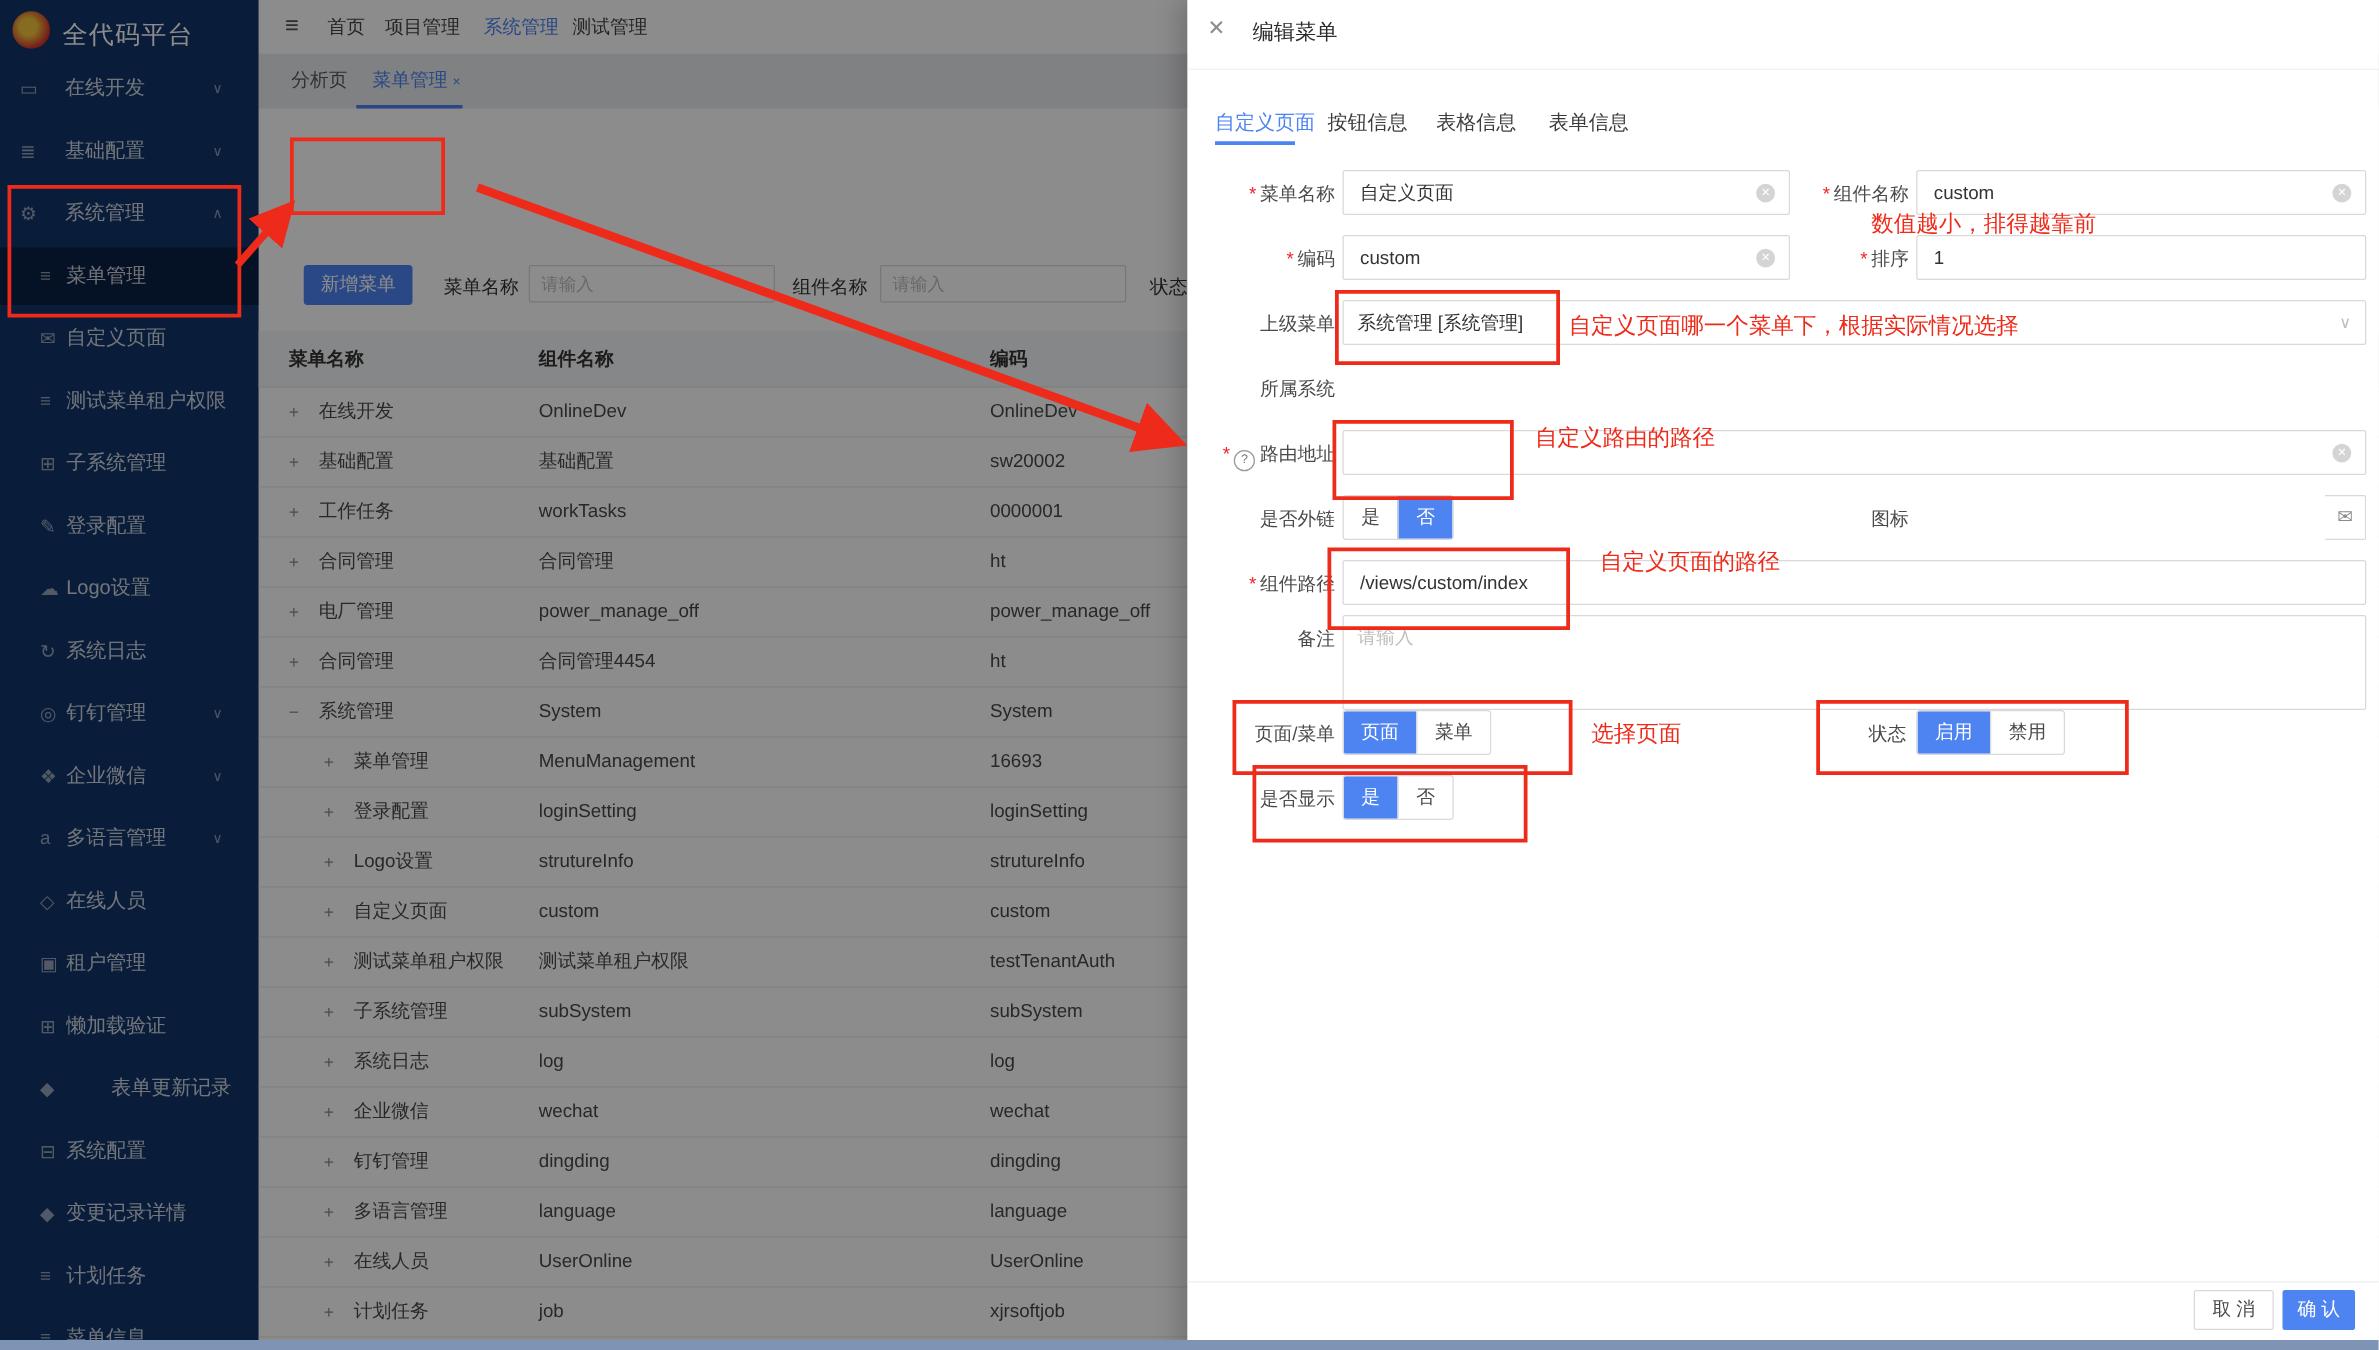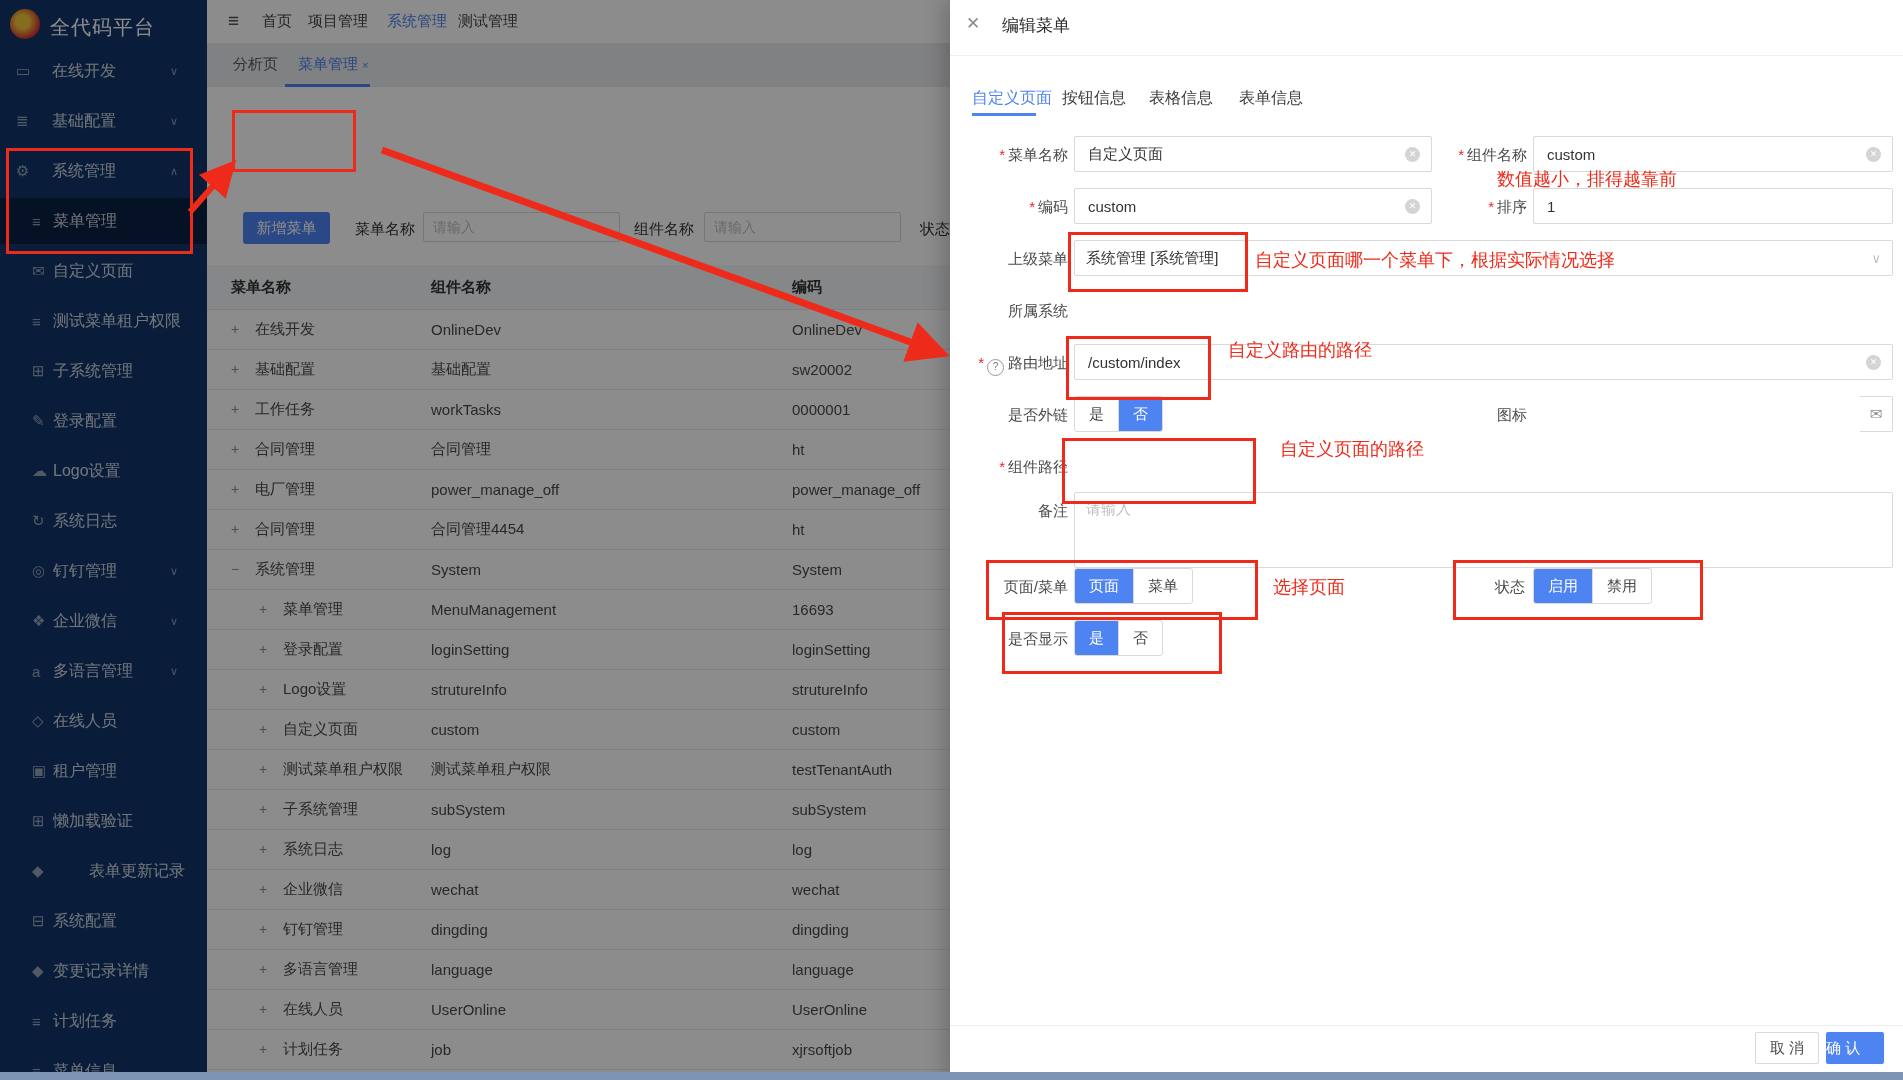--- a/index.html
+++ b/index.html
@@ -72,21 +72,21 @@
   .seg span.sel{background:var(--primary);color:#fff}
   .f-textarea{position:absolute;border:1px solid var(--border);border-radius:2px;box-sizing:border-box;
       padding:7px 11px;font-size:15px;font-family:inherit;color:#333;resize:none}
   .f-textarea::placeholder{color:#bfbfbf}
   .mail-btn{position:absolute;width:33px;height:36px;border:1px solid var(--border);border-left:none;
       border-radius:0 2px 2px 0;box-sizing:border-box;text-align:center;line-height:34px;font-size:15px;color:#8c8c8c;background:#fff}
   .dw-footer-line{left:0;top:1025px;width:953px;height:1px;background:#ededed}
   .btn-cancel{left:805px;top:1032px;width:64px;height:32px;border:1px solid var(--border);border-radius:2px;
       background:#fff;color:#4a4a4a;font-size:15px;text-align:center;line-height:30px;box-sizing:border-box}
   .btn-confirm{left:876px;top:1032px;width:58px;height:32px;border-radius:2px;background:var(--primary);
-      color:#fff;font-size:15px;line-height:32px}
+      color:#fff;font-size:15px;text-align:center;line-height:32px}
   .red-box{position:absolute;border:3px solid var(--red);z-index:100;pointer-events:none}
   .red-text{position:absolute;color:var(--red);font-size:18px;white-space:nowrap;z-index:100;pointer-events:none}
   #arrow-svg{position:absolute;left:0;top:0;width:1903px;height:1080px;z-index:100;pointer-events:none}
   #bottom-strip{left:0;top:1072px;width:1903px;height:8px;background:#7e94b4;z-index:60}
 </style>
 </head>
 <body>
 
 <div id="sidebar" class="abs">
   <div class="abs logo-circle"></div>
@@ -379,36 +379,38 @@
     <span>系统管理 [系统管理]</span>
     <span class="chev-down">∨</span>
     </div>
 
   <div class="f-label" style="left:0;width:118px;top:302px">
     <span>所属系统</span></div>
 
   <div class="f-label" style="left:0;width:118px;top:354px">
     <span class="req">*</span><span class="qicon">?</span><span>路由地址</span></div>
   <div class="f-field" style="left:124px;top:344px;width:819px">
-    <input value="/custom/index" style="">
     <span class="clear-ic">✕</span>
     </div>
 
   <div class="f-label" style="left:0;width:118px;top:406px">
     <span>是否外链</span></div>
   <div class="seg" style="left:124px;top:396px">
     <span>是</span>
     <span class="sel">否</span>
     </div>
   <div class="f-label" style="left:460px;width:117px;top:406px">
     <span>图标</span></div>
   <div class="mail-btn" style="left:910px;top:396px">✉</div>
 
   <div class="f-label" style="left:0;width:118px;top:458px">
     <span class="req">*</span><span>组件路径</span></div>
+  <div class="f-field" style="left:124px;top:448px;width:819px">
+    <input value="/views/custom/index" style="">
+    </div>
 
   <div class="f-label" style="left:0;width:118px;top:502px">
     <span>备注</span></div>
   <textarea class="f-textarea" style="left: 124px; top: 492px; width: 819px; height: 76px;" placeholder="请输入"></textarea>
 
   <div class="f-label" style="left:0;width:118px;top:578px">
     <span>页面/菜单</span></div>
   <div class="seg" style="left:124px;top:568px">
     <span class="sel">页面</span>
     <span>菜单</span>

